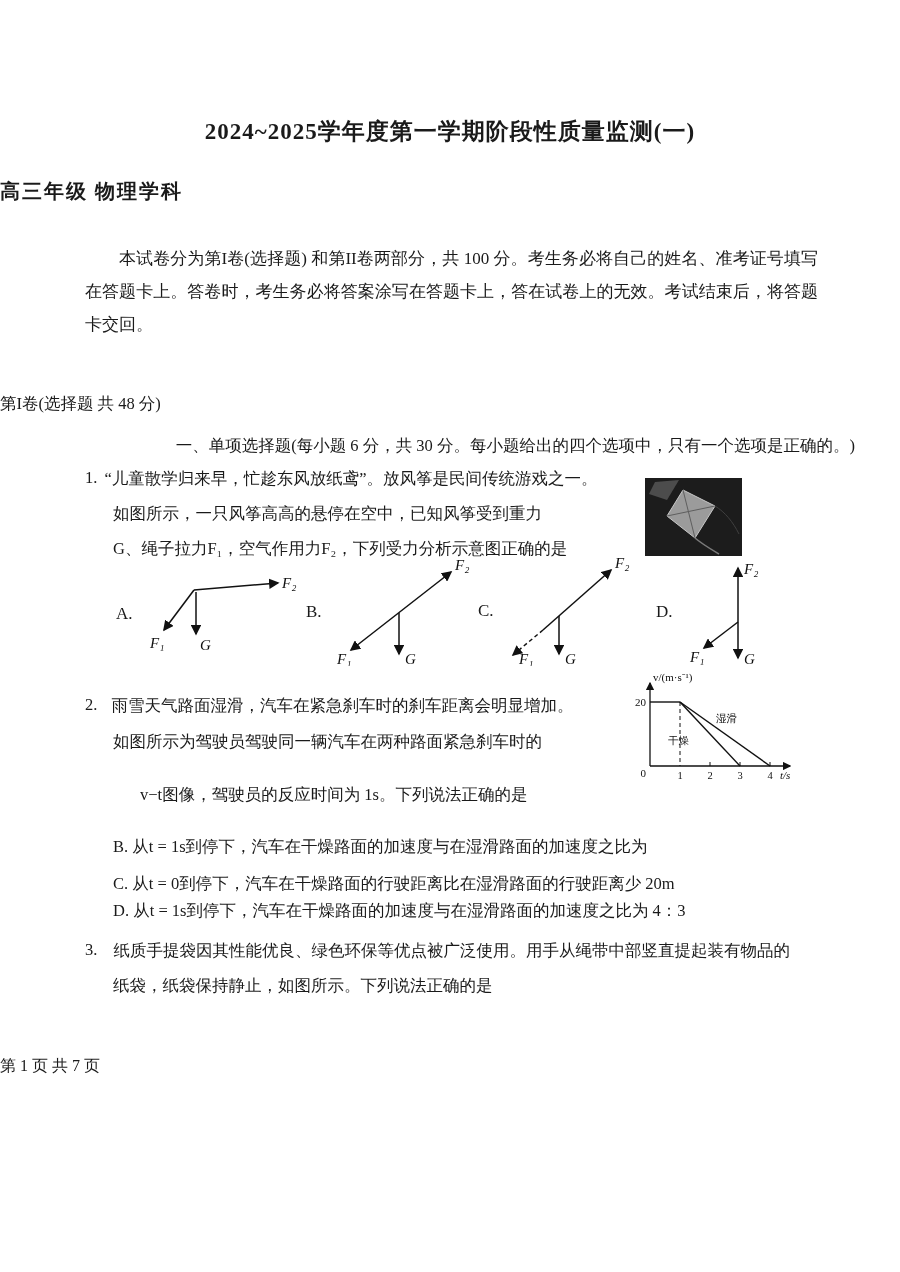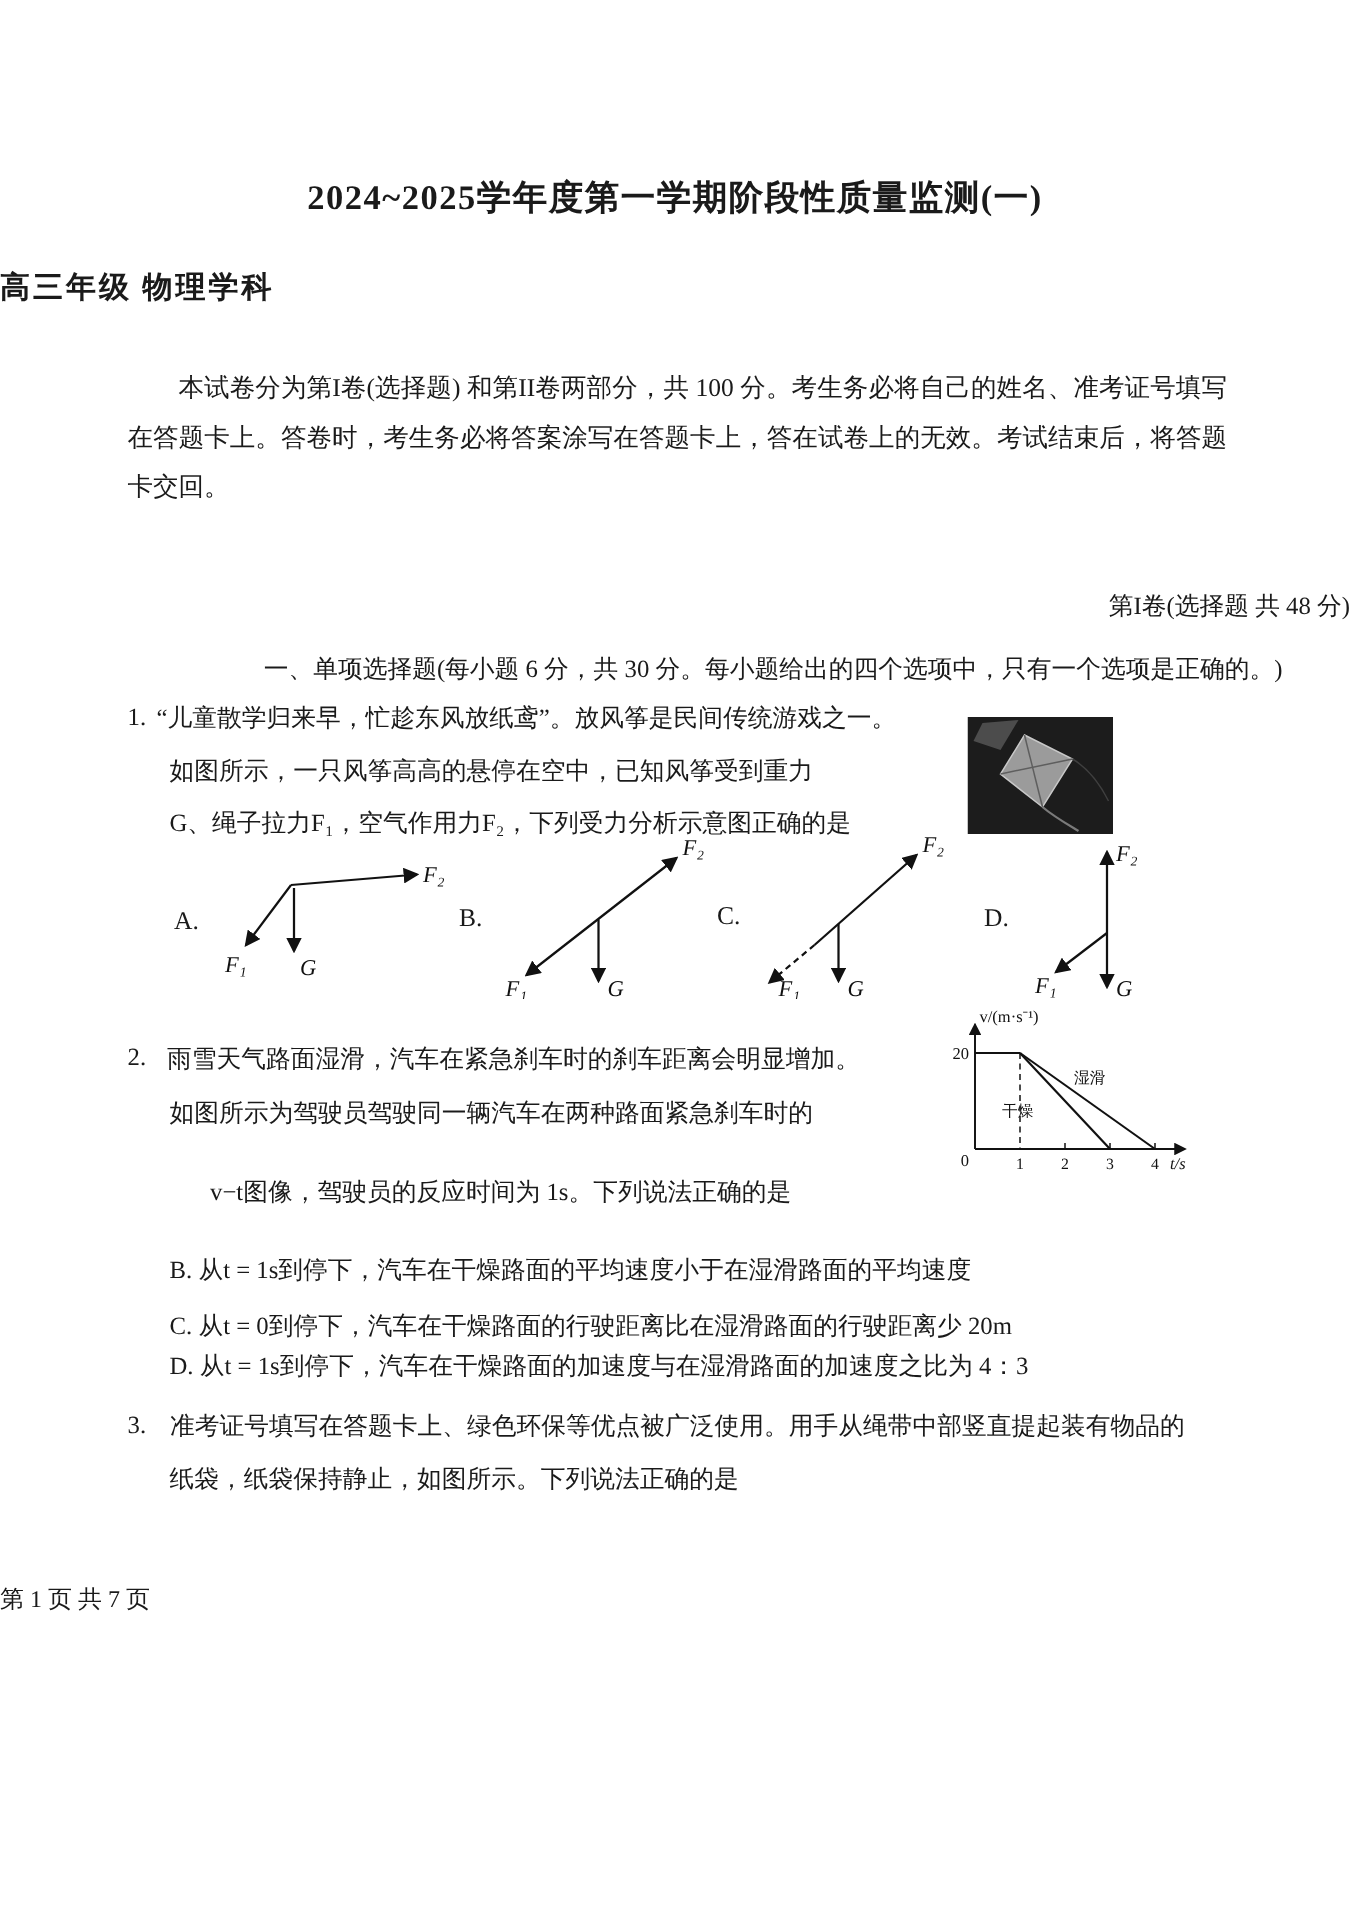--- a/index.html
+++ b/index.html
@@ -7,21 +7,21 @@
   .page { position:relative; width:900px; height:1272px; background:#fff; overflow:hidden; }
 
   .title { position:absolute; top:116px; left:0; width:100%; text-align:center;
            font-size:23px; font-weight:bold; letter-spacing:1px; }
   .subtitle { position:absolute; top:178px; left:0; width:100%; 
               font-size:20px; font-weight:bold; letter-spacing:2px; }
 
   .intro { position:absolute; top:242px; left:85px; width:733px; font-size:17px;
            line-height:33px; text-align:justify; text-indent:2em; margin:0; }
 
-  .section-title { position:absolute; top:393px; left:0; width:100%; text-align:right; font-size:16.5px; }
+  .section-title { position:absolute; top:393px; left:0; width:100%; text-align:left; font-size:16.5px; }
   .part-header { position:absolute; top:435px; left:85px; width:770px; font-size:16.5px;text-align:right; }
 
   .line { position:absolute; font-size:16.5px; white-space:nowrap; }
   .numline { display:flex; }
   .qnum { flex:none; }
 
   .q1l1 { top:468px; left:85px; }  .q1l1 .qnum { margin-right:7px; }
   .q1l2 { top:503px; left:113px; }
   .q1l3 { top:538px; left:113px; }
 
@@ -180,25 +180,25 @@
     <line x1="88" y1="96" x2="88" y2="92" stroke="#111" stroke-width="1"></line>
     <line x1="118" y1="96" x2="118" y2="92" stroke="#111" stroke-width="1"></line>
     <line x1="148" y1="96" x2="148" y2="92" stroke="#111" stroke-width="1"></line>
     <text x="58" y="109" font-size="10.5" text-anchor="middle">1</text>
     <text x="88" y="109" font-size="10.5" text-anchor="middle">2</text>
     <text x="118" y="109" font-size="10.5" text-anchor="middle">3</text>
     <text x="148" y="109" font-size="10.5" text-anchor="middle">4</text>
     <text x="158" y="109" font-size="11" font-style="italic">t/s</text>
   </svg>
 
-  <div class="line q2optB">B. 从t = 1s到停下，汽车在干燥路面的平均速度小于在湿滑路面的平均速度</div>
+  <div class="line q2optB">B. 从t = 1s到停下，汽车在干燥路面的加速度与在湿滑路面的加速度之比为</div>
   <div class="line q2optC">C. 从t = 0到停下，汽车在干燥路面的行驶距离比在湿滑路面的行驶距离少 20m</div>
   <div class="line q2optD">D. 从t = 1s到停下，汽车在干燥路面的加速度与在湿滑路面的加速度之比为 4：3</div>
 
   <div class="line numline q3l1">
     <span class="qnum">3.</span>
-    <span>准考证号填写在答题卡上、绿色环保等优点被广泛使用。用手从绳带中部竖直提起装有物品的</span>
+    <span>纸质手提袋因其性能优良、绿色环保等优点被广泛使用。用手从绳带中部竖直提起装有物品的</span>
   </div>
   <div class="line q3l2">纸袋，纸袋保持静止，如图所示。下列说法正确的是</div>
 
   <div class="footer">第 1 页 共 7 页</div>
 
 </div>
 
 </body></html>

